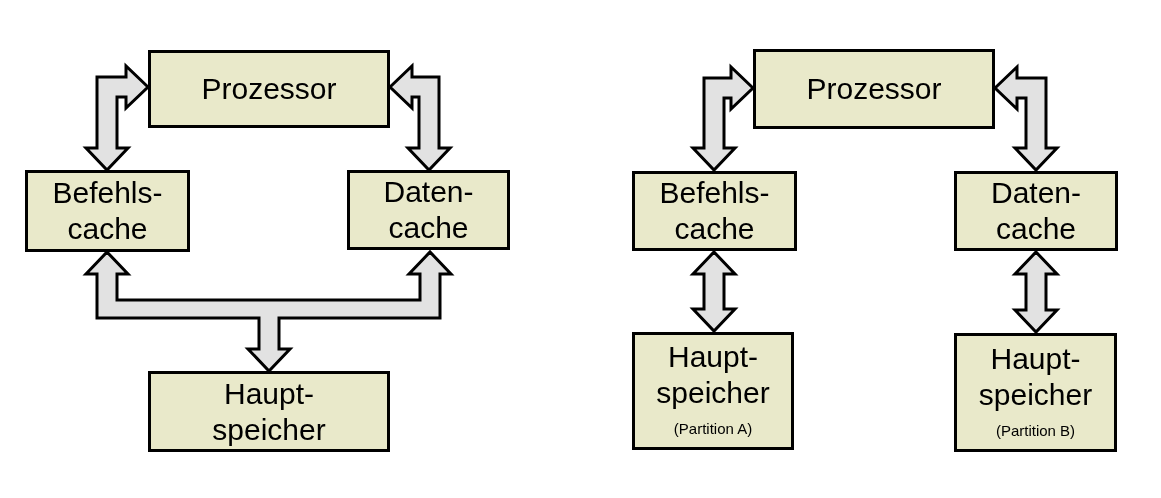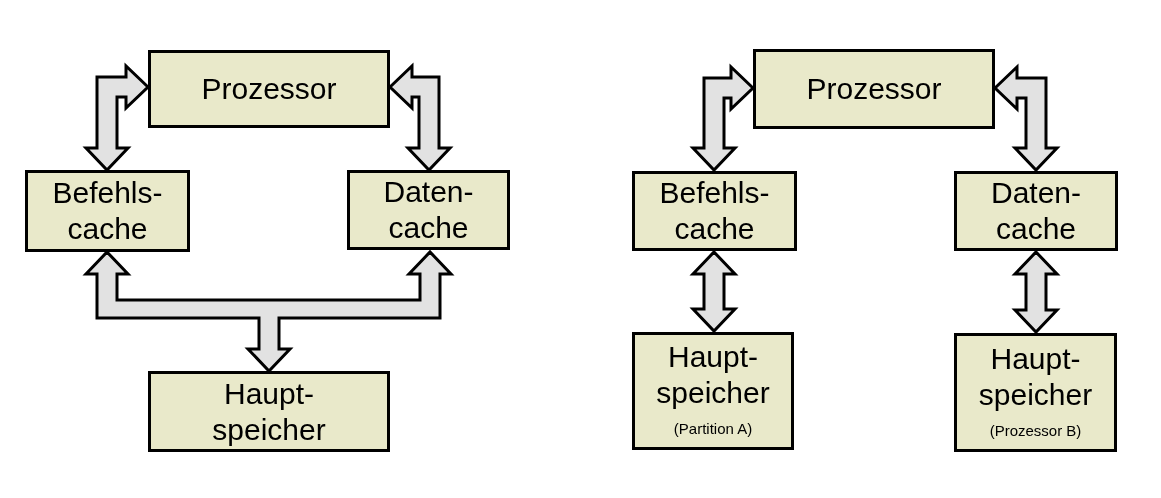--- a/index.html
+++ b/index.html
@@ -119,16 +119,16 @@
 
   <div class="box haupt-a">
     <span>Haupt-</span>
     <span>speicher</span>
     <span class="sub">(Partition A)</span>
   </div>
 
   <div class="box haupt-b">
     <span>Haupt-</span>
     <span>speicher</span>
-    <span class="sub">(Prozessor B)</span>
+    <span class="sub">(Partition B)</span>
   </div>
 
 </div>
 
 </body></html>

